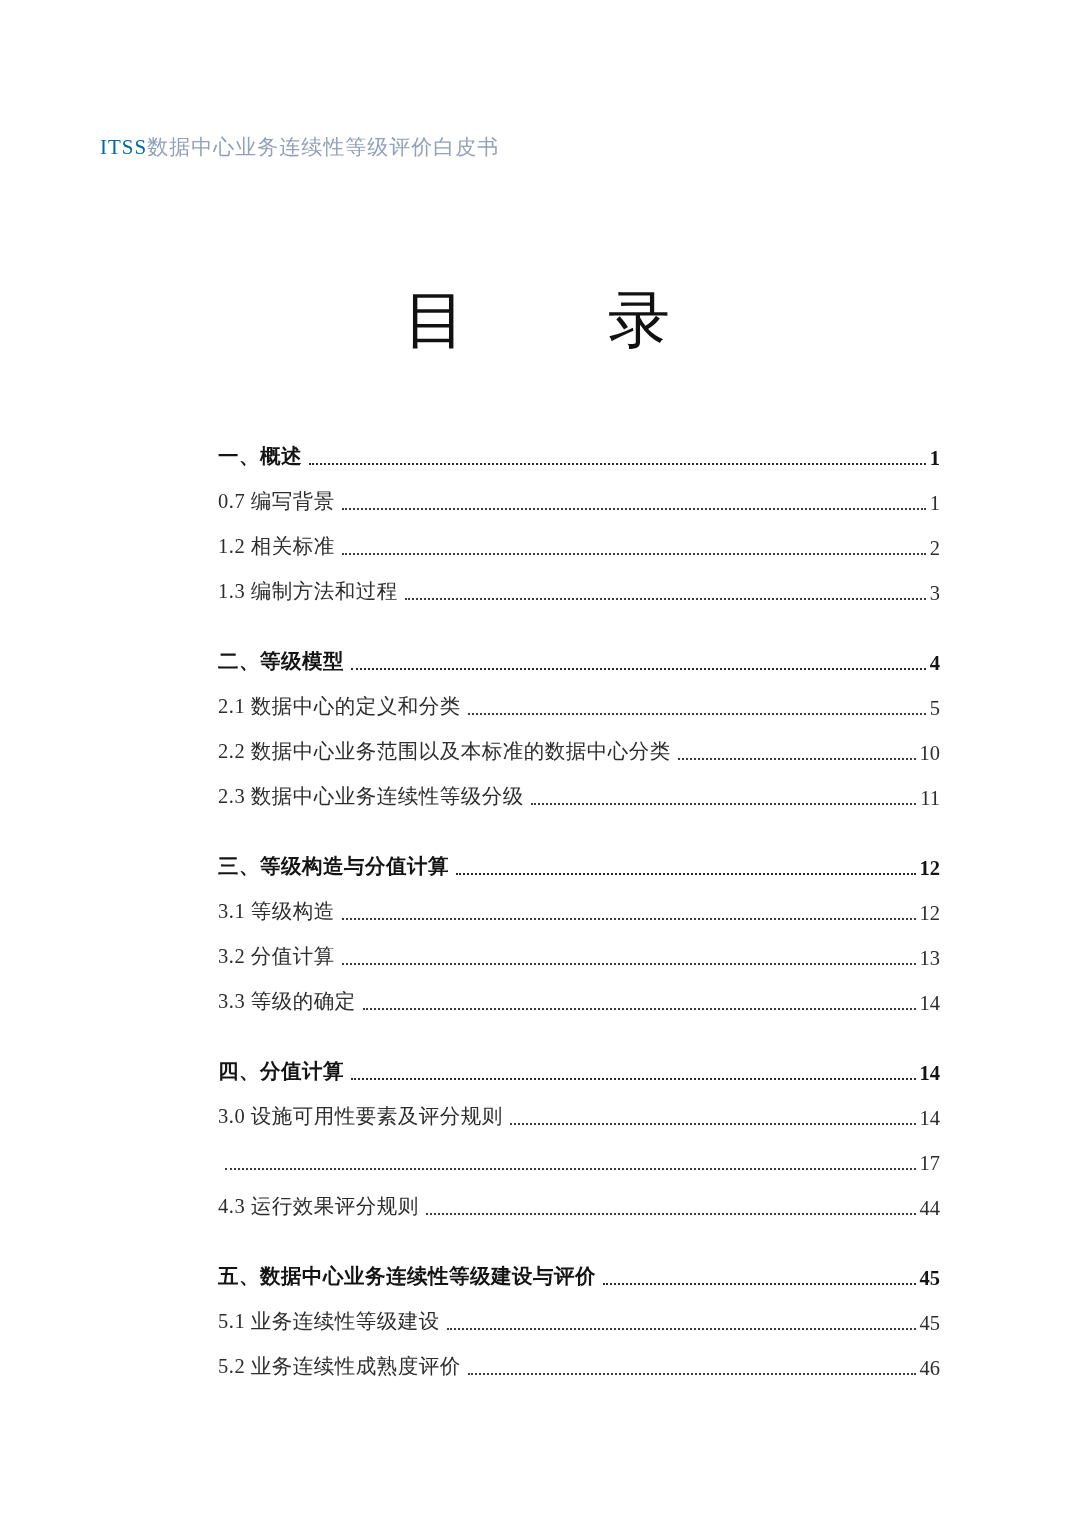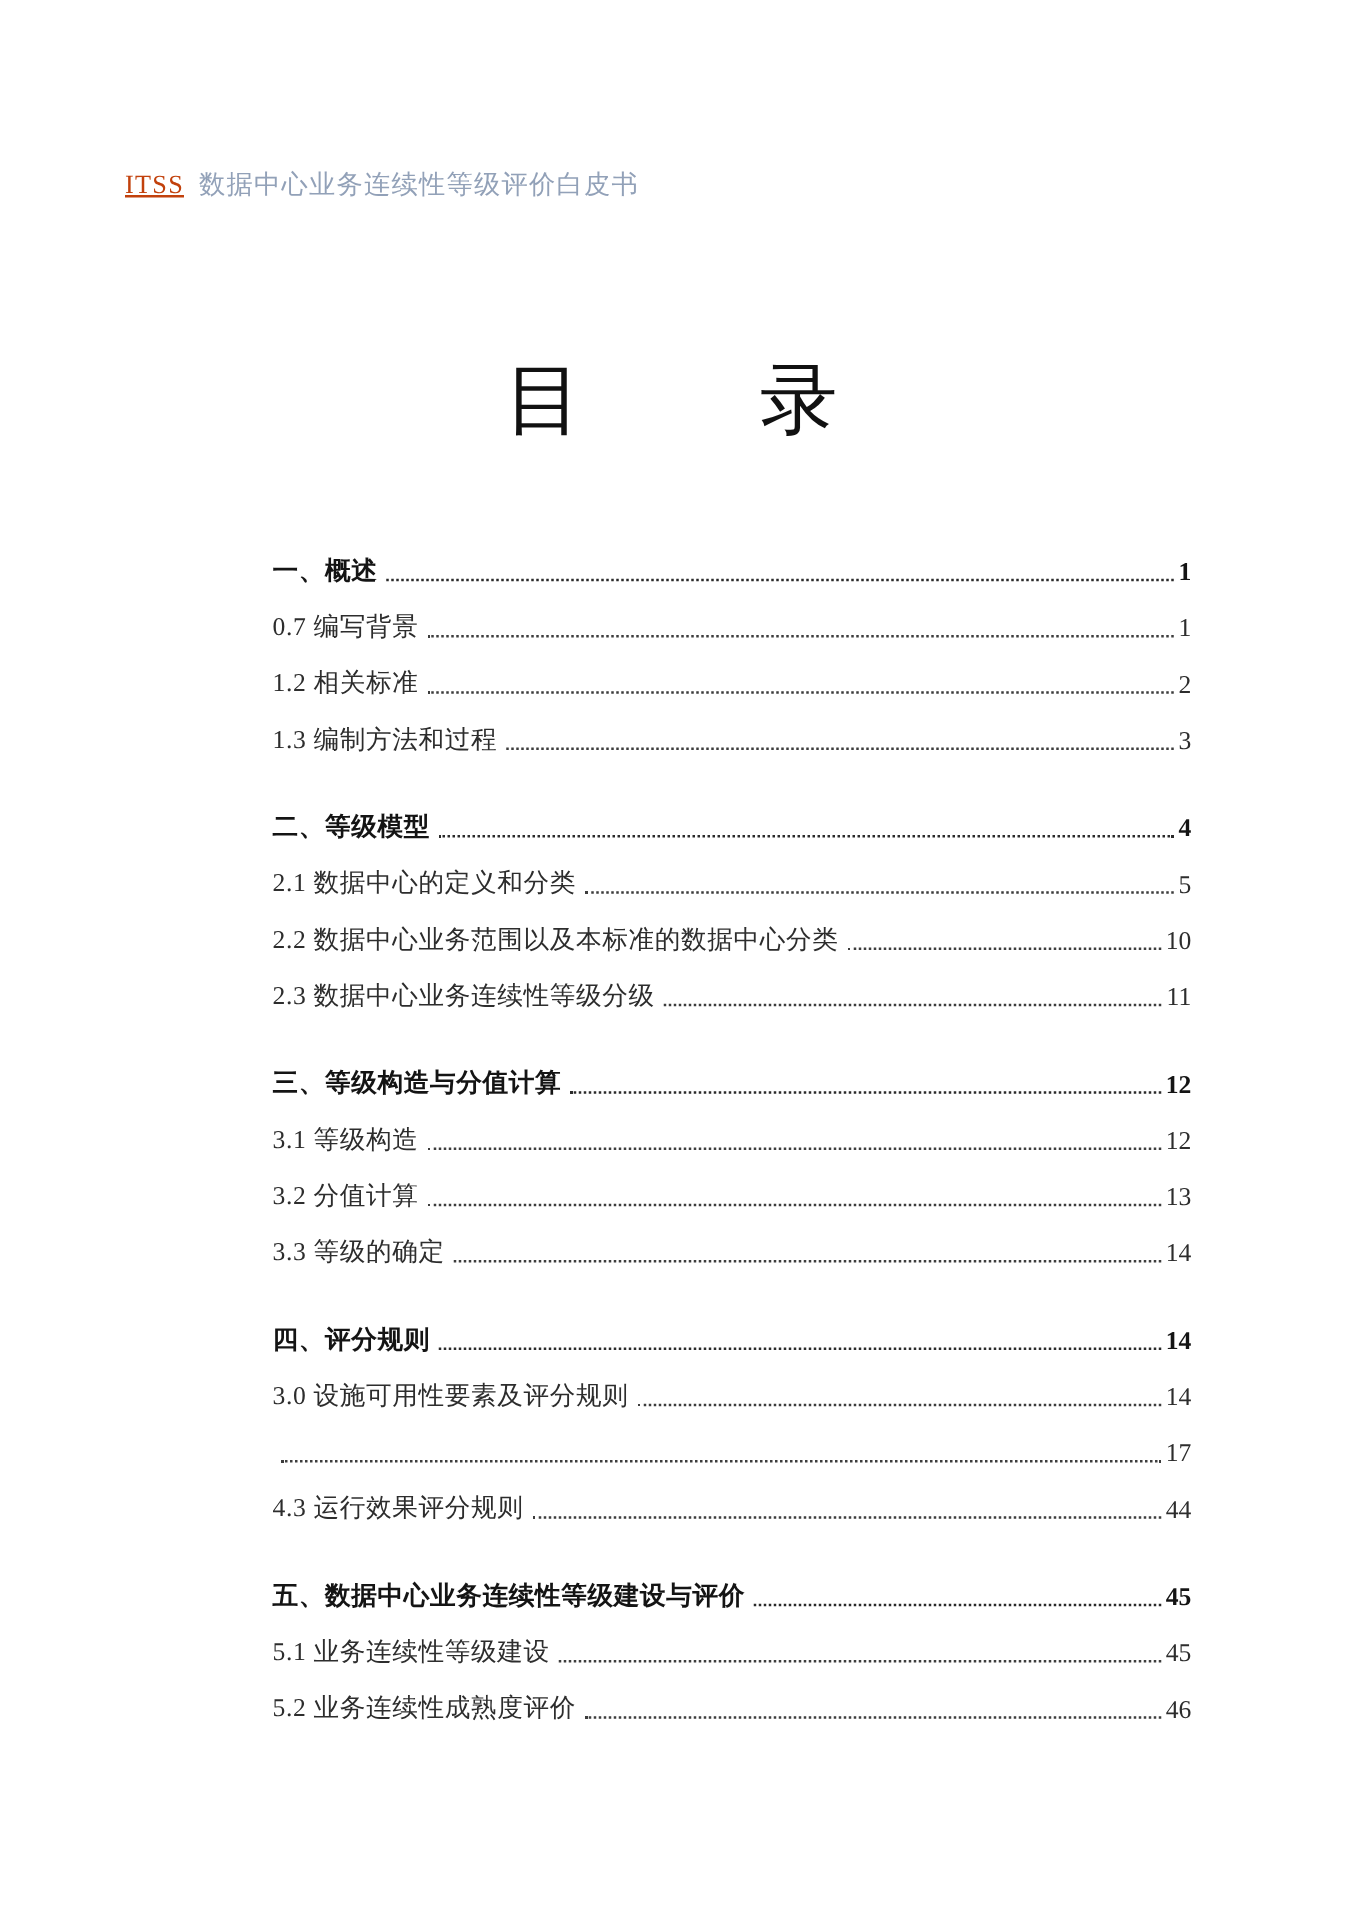--- a/index.html
+++ b/index.html
@@ -18,23 +18,22 @@
   }
   .doc-header {
     position: absolute;
     top: 133px;
     left: 100px;
     font-size: 21px;
     letter-spacing: 1px;
     white-space: nowrap;
   }
   .doc-header .brand {
-    color: #c2410c;
-    margin-right: 12px;
-    text-decoration: underline;
+    color: #0369a1;
+    margin-right: 0;
   }
   .doc-header .header-title {
     color: #92a1b8;
     text-align: center;
   }
   .doc-title {
     position: absolute;
     top: 278px;
     left: 0;
     width: 100%;
@@ -42,21 +41,21 @@
     font-size: 62px;
     font-weight: 400;
     color: #111111;
     white-space: pre;
     letter-spacing: 6px;
   }
   .toc {
     position: absolute;
     top: 440px;
     left: 218px;
-    right: 127px;
+    right: 140px;
   }
   .toc-section + .toc-section .toc-row:first-child {
     margin-top: 40px;
     font-family: Liberation Serif, serif;
   }
   .toc-row {
     display: flex;
     align-items: flex-end;
     height: 30px;
     margin-bottom: 15px;
@@ -161,21 +160,21 @@
       </div>
       <div class="toc-row">
         <span class="toc-label">3.3 等级的确定</span>
         <span class="toc-leader"></span>
         <span class="toc-page">14</span>
       </div>
     </div>
 
     <div class="toc-section">
       <div class="toc-row bold">
-        <span class="toc-label">四、评分规则</span>
+        <span class="toc-label">四、分值计算</span>
         <span class="toc-leader"></span>
         <span class="toc-page">14</span>
       </div>
       <div class="toc-row">
         <span class="toc-label">3.0 设施可用性要素及评分规则</span>
         <span class="toc-leader"></span>
         <span class="toc-page">14</span>
       </div>
       <div class="toc-row">
         <span class="toc-leader"></span>

